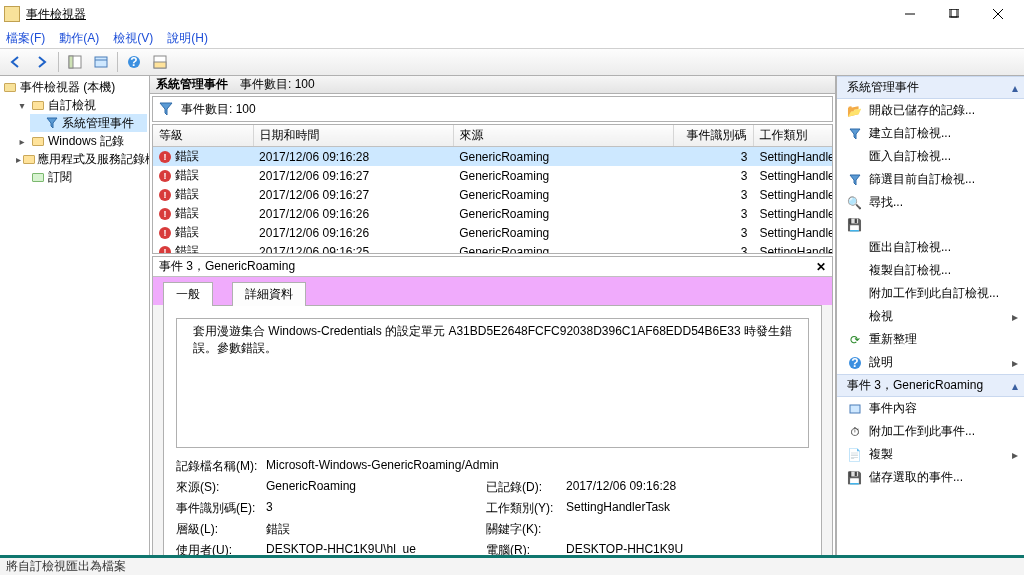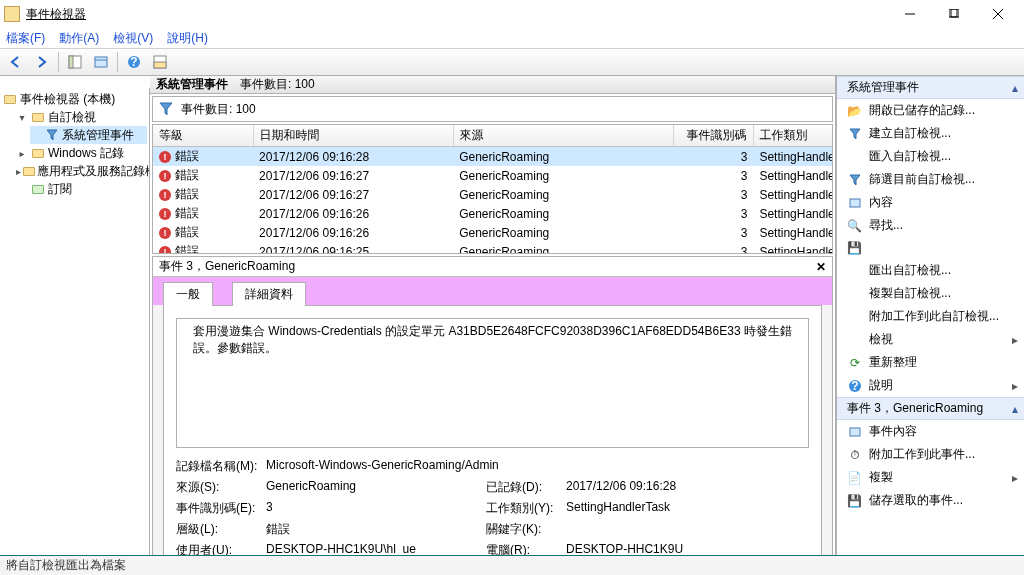--- a/index.html
+++ b/index.html
@@ -8,21 +8,21 @@
 .titlebar .icon { width: 16px; height: 16px; background: #f8e29a; border: 1px solid #c0a050; margin-right: 6px; }
 .titlebar .title { flex: 1; }
 .winbtns { display: flex; }
 .winbtn { width: 44px; height: 28px; display: flex; align-items: center; justify-content: center; }
 .menubar { height: 20px; padding: 0 6px; display: flex; gap: 14px; align-items: center; color: #1d4ed8; }
 .menubar span { cursor: default; }
 .toolbar { height: 28px; border-top: 1px solid #d0d0d0; border-bottom: 1px solid #b0b0b0; background: linear-gradient(#fdfdfd,#ececec); display: flex; align-items: center; padding: 0 4px; gap: 2px; }
 .tbtn { width: 24px; height: 22px; display: flex; align-items: center; justify-content: center; border: 1px solid transparent; }
 .sep { width: 1px; height: 20px; background: #c0c0c0; margin: 0 2px; }
 .main { flex: 1; display: flex; min-height: 0; }
-.tree { width: 150px; border-right: 1px solid #b0b0b0; padding: 2px; background: #fff; overflow: auto; margin-top: 12px; }
+.tree { width: 150px; border-right: 1px solid #b0b0b0; padding: 2px; background: #fff; overflow: auto; }
 .tree-node { display: flex; align-items: center; height: 18px; white-space: nowrap; gap: 2px; cursor: default; }
 .tree-node .caret { width: 12px; text-align: center; color: #555; font-size: 10px; }
 .tree-node .nicon { width: 16px; height: 14px; display: inline-flex; align-items: center; justify-content: center; }
 .tree-node.selected { background: #cde8ff; }
 .tree-children { padding-left: 14px; }
 .folder { background: #ffe39b; border: 1px solid #caa85a; width: 12px; height: 9px; border-radius: 1px; }
 .center { flex: 1; display: flex; flex-direction: column; border-right: 1px solid #b0b0b0; min-width: 0; }
 .pane-head { height: 22px; background: linear-gradient(#f6f6f6,#e4e4e4); border-bottom: 1px solid #b0b0b0; display: flex; align-items: center; padding: 0 6px; font-weight: 400; gap: 12px; }
 .filterbar { height: 26px; border-bottom: 1px solid #b0b0b0; display: flex; align-items: center; padding: 4px 6px; gap: 8px; background:#fff; margin:2px; border:1px solid #b0b0b0;}
 .filterbar .inner{ flex:1; }
@@ -42,21 +42,21 @@
 .tab.active { background: #fff; z-index: 2; }
 .tabbody { flex:1; margin: 0 10px 10px 10px; border: 1px solid #b0b0b0; background: #fff; padding: 12px; display: flex; flex-direction: column; overflow: hidden;}
 .msgbox { border: 1px solid #b0b0b0; padding: 4px 16px; height: 130px; overflow: auto; margin-bottom: 10px; background:#fff;}
 .props { display: grid; grid-template-columns: 90px 220px 80px 220px; row-gap: 4px; font-size: 12px; }
 .actions { width: 188px; display: flex; flex-direction: column; background: #fff; }
 .actions-head { height: 22px; background: linear-gradient(#f6f6f6,#e4e4e4); border-bottom: 1px solid #b0b0b0; padding: 0 6px; display: flex; align-items: center; }
 .action-group-title { background: #e6eefb; border-top: 1px solid #c9d8ef; border-bottom: 1px solid #c9d8ef; padding: 2px 6px 2px 10px; display:flex; align-items:center;}
 .action-group-title .collapse { margin-left:auto; color:#3a5fa0;}
 .action-item { display: flex; align-items: center; gap: 6px; padding: 3px 6px 3px 10px; cursor: default; }
 .aicn { width: 16px; height: 16px; display: flex; align-items: center; justify-content: center; font-size: 12px; }
-.status { height: 20px; border-top: 1px solid #0f766e; background: #f4f4f4; padding: 0 6px; display: flex; align-items: center; color:#333;}
+.status { height: 20px; border-top: 3px solid #0f766e; background: #f4f4f4; padding: 0 6px; display: flex; align-items: center; color:#333;}
 svg { display: block; }
 .col-level{width:100px;margin-left:28px;} .col-date{width:200px;} .col-src{width:220px;} .col-id{width:80px; text-align:right;} .col-task{width:140px;}
 th.col-id{text-align:right;}
 </style>
 </head>
 <body>
 
 <div class="titlebar">
   <div class="icon"></div>
   <div class="title">事件檢視器</div>
@@ -319,28 +319,20 @@
         </div>
       <div class="action-item">
           <span class="aicn">
             <svg width="12" height="12">
               <path d="M1 1 L11 1 L7 6 L7 11 L5 9 L5 6 Z" fill="#5b9bd5" stroke="#2e6aa8"></path>
             </svg>
           </span>
           <span>篩選目前自訂檢視...</span>
         </div>
       <div class="action-item">
-          <span class="aicn">
-            <svg width="12" height="12">
-              <rect x="1" y="2" width="10" height="8" fill="#cfe8ff" stroke="#4a7db8"></rect>
-            </svg>
-          </span>
-          <span>內容</span>
-        </div>
-      <div class="action-item">
           <span class="aicn">🔍</span>
           <span>尋找...</span>
         </div>
       <div class="action-item">
           <span class="aicn">💾</span>
         </div>
       <div class="action-item">
           <span class="aicn"></span>
           <span>匯出自訂檢視...</span>
         </div>

